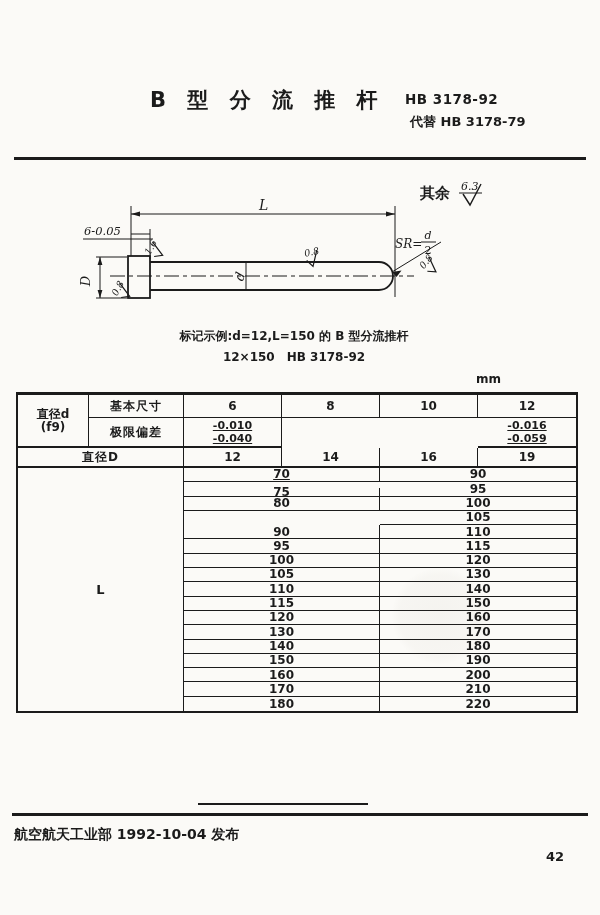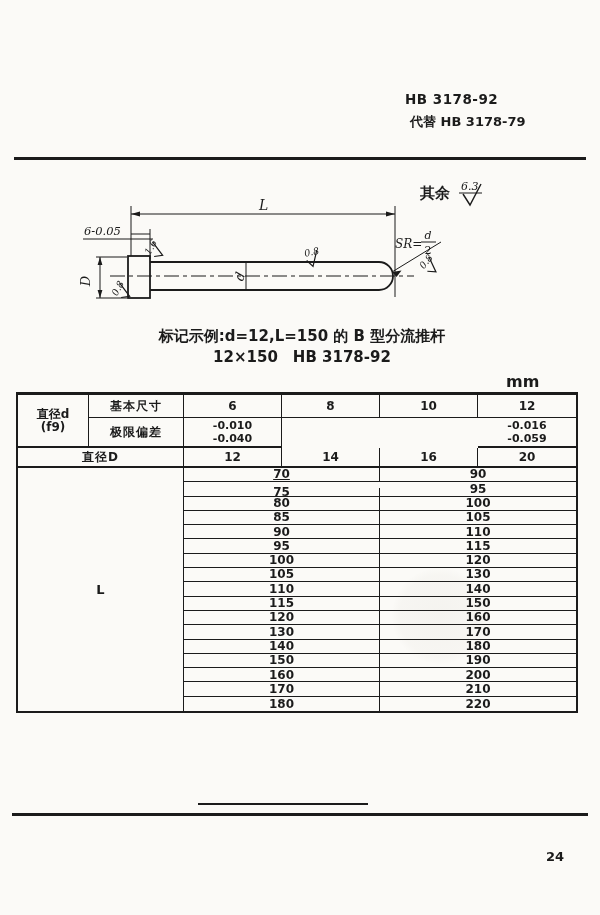--- a/index.html
+++ b/index.html
@@ -9,39 +9,39 @@
     font-family:"DejaVu Sans", sans-serif; color:var(--ink); overflow:hidden;
   }
   .abs{position:absolute;}
   
   .org-line{left:0; top:34px; width:570px; text-align:center; font-size:17px; font-weight:700; letter-spacing:1px;}
   .title{left:150px; top:86px; font-size:21px; font-weight:700; letter-spacing:7px; white-space:nowrap;}
   .std-no{left:405px; top:91px; font-size:13.5px; font-weight:700; letter-spacing:0.5px;}
   .replaces{left:404px; top:113px; font-size:13px; font-weight:700;margin-left:6px;}
   .rule-1{left:14px; top:157px; width:572px; height:3px; background:var(--ink);}
   
-  .example{left:12px; top:326px; width:580px; text-align:center; font-size:15px; font-weight:700; line-height:21px;}
-  .unit{left:506px; top:372px; font-size:16px; font-weight:700;}
+  .example{left:4px; top:326px; width:580px; text-align:center; font-size:12px; font-weight:700; line-height:21px;}
+  .unit{left:476px; top:372px; font-size:12px; font-weight:700;}
   
   .std-table{
     left:16px; top:392px; width:558px;
     display:grid;
     grid-template-columns:71px 95px 98px 98px 98px 98px;
     grid-template-rows:23px 30px 20px repeat(17,14.3px);
     border:2px solid var(--ink); border-top-width:3px;
     font-size:12px; font-weight:700; line-height:1.05;text-align:center;
   }
   .c{display:flex; align-items:center; justify-content:center; box-sizing:border-box; border-color:var(--ink);}
   .col2lines{flex-direction:column;}
   .cell-dlabel{grid-row:1/3; grid-column:1; border-right:1px solid; border-bottom:2px solid; font-size:12px;}
   .cell-basic{grid-row:1; grid-column:2; border-right:1px solid; border-bottom:1px solid; letter-spacing:1px;}
   .dv{grid-row:1; border-bottom:1px solid;}
   .bd-r{border-right:1px solid;}
   .cell-devlabel{grid-row:2; grid-column:2; border-right:1px solid; border-bottom:2px solid; letter-spacing:1px;}
-  .dev{grid-row:2; border-bottom:2px solid; font-size:11px; line-height:13px; font-weight:700;}
+  .dev{grid-row:2; border-bottom:2px solid; font-size:11px; line-height:13px; font-weight:700;text-decoration:underline;}
   .cell-dDlabel{grid-row:3; grid-column:1/3; border-right:1px solid; border-bottom:2px solid; letter-spacing:1px;}
   .Dv{grid-row:3; border-bottom:2px solid;}
   .cell-Llabel{grid-row:4/21; grid-column:1/3; border-right:1px solid; font-size:13px;}
   .lc{border-bottom:1px solid var(--ink); font-size:12px;}
   .lc.last{border-bottom:none;}
   
   .notes{left:36px; top:718px; font-size:13.5px; font-weight:700; line-height:23px;}
   .notes .note-row{white-space:pre;}
   .divider-short{left:198px; top:803px; width:170px; height:2px; background:var(--ink);}
   .rule-footer{left:12px; top:813px; width:576px; height:2.5px; background:var(--ink);}
@@ -51,20 +51,21 @@
   
   svg text{font-family:"DejaVu Serif", serif; fill:var(--ink);}
   .faint-stamp{left:392px; top:568px; width:96px; height:96px; border-radius:50%;
     background:radial-gradient(circle, rgba(120,110,90,0.05) 0%, rgba(120,110,90,0.03) 60%, rgba(120,110,90,0) 72%);}
 </style>
 </head>
 <body>
 
 <div class="page">
 
+  <div class="abs title">B 型 分 流 推 杆</div>
   <div class="abs std-no">HB 3178-92</div>
   <div class="abs replaces">代替 HB 3178-79</div>
   <div class="abs rule-1"></div>
 
   <svg class="abs" style="left:0;top:165px;" width="600" height="165" viewBox="0 165 600 165">
     <g stroke="#1b1b1b" fill="none" stroke-width="1">
 
       <g stroke="none" fill="#1b1b1b">
         <text x="420" y="198" font-size="15" font-weight="bold">其余</text>
         <text x="461" y="190" font-size="11" font-style="italic">6.3</text>
@@ -160,31 +161,30 @@
     </div>
     <div class="c col2lines dev" style="grid-column:6">
       <span>-0.016</span>
       <span>-0.059</span>
     </div>
 
     <div class="c cell-dDlabel">直径D</div>
     <div class="c Dv bd-r" style="grid-column:3">12</div>
     <div class="c Dv bd-r" style="grid-column:4">14</div>
     <div class="c Dv bd-r" style="grid-column:5">16</div>
-    <div class="c Dv" style="grid-column:6">20</div>
+    <div class="c Dv" style="grid-column:6">19</div>
 
     <div class="c cell-Llabel">L</div>
 
   <div class="c lc bd-r" style="grid-area: 4 / 3 / auto / 5; text-decoration: underline;">70</div>
       <div class="c lc" style="grid-area: 4 / 5 / auto / 7;">90</div>
       <div class="c lc bd-r" style="grid-area: 5 / 3 / auto / 5; margin-top: 6px;">75</div>
       <div class="c lc" style="grid-area: 5 / 5 / auto / 7;">95</div>
       <div class="c lc bd-r" style="grid-area: 6 / 3 / auto / 5;">80</div>
       <div class="c lc" style="grid-area: 6 / 5 / auto / 7;">100</div>
-      <div class="c lc bd-r" style="grid-area: 7 / 3 / auto / 5;">85</div>
       <div class="c lc" style="grid-area: 7 / 5 / auto / 7;">105</div>
       <div class="c lc bd-r" style="grid-area: 8 / 3 / auto / 5;">90</div>
       <div class="c lc" style="grid-area: 8 / 5 / auto / 7;">110</div>
       <div class="c lc bd-r" style="grid-area: 9 / 3 / auto / 5;">95</div>
       <div class="c lc" style="grid-area: 9 / 5 / auto / 7;">115</div>
       <div class="c lc bd-r" style="grid-area: 10 / 3 / auto / 5;">100</div>
       <div class="c lc" style="grid-area: 10 / 5 / auto / 7;">120</div>
       <div class="c lc bd-r" style="grid-area: 11 / 3 / auto / 5;">105</div>
       <div class="c lc" style="grid-area: 11 / 5 / auto / 7;">130</div>
       <div class="c lc bd-r" style="grid-area: 12 / 3 / auto / 5;">110</div>
@@ -205,15 +205,16 @@
       <div class="c lc" style="grid-area: 19 / 5 / auto / 7;">210</div>
       <div class="c lc last bd-r" style="grid-area: 20 / 3 / auto / 5;">180</div>
       <div class="c lc last" style="grid-area: 20 / 5 / auto / 7;">220</div>
     </div>
 
   <div class="abs faint-stamp"></div>
 
 
   <div class="abs divider-short"></div>
   <div class="abs rule-footer"></div>
-  <div class="abs page-num">24</div>
+  <div class="abs footer-left">航空航天工业部 1992-10-04 发布</div>
+  <div class="abs page-num">42</div>
 
 </div>
 
 </body></html>

